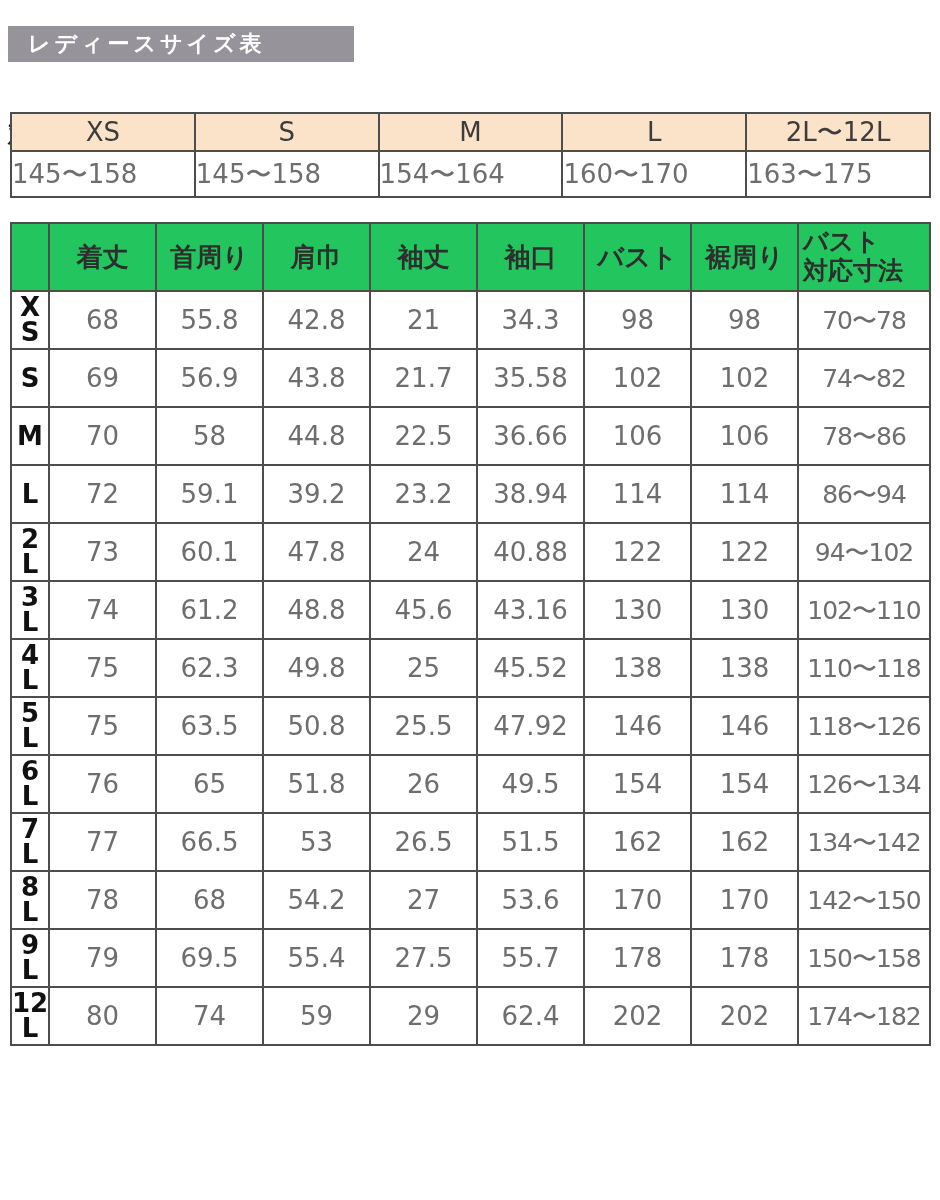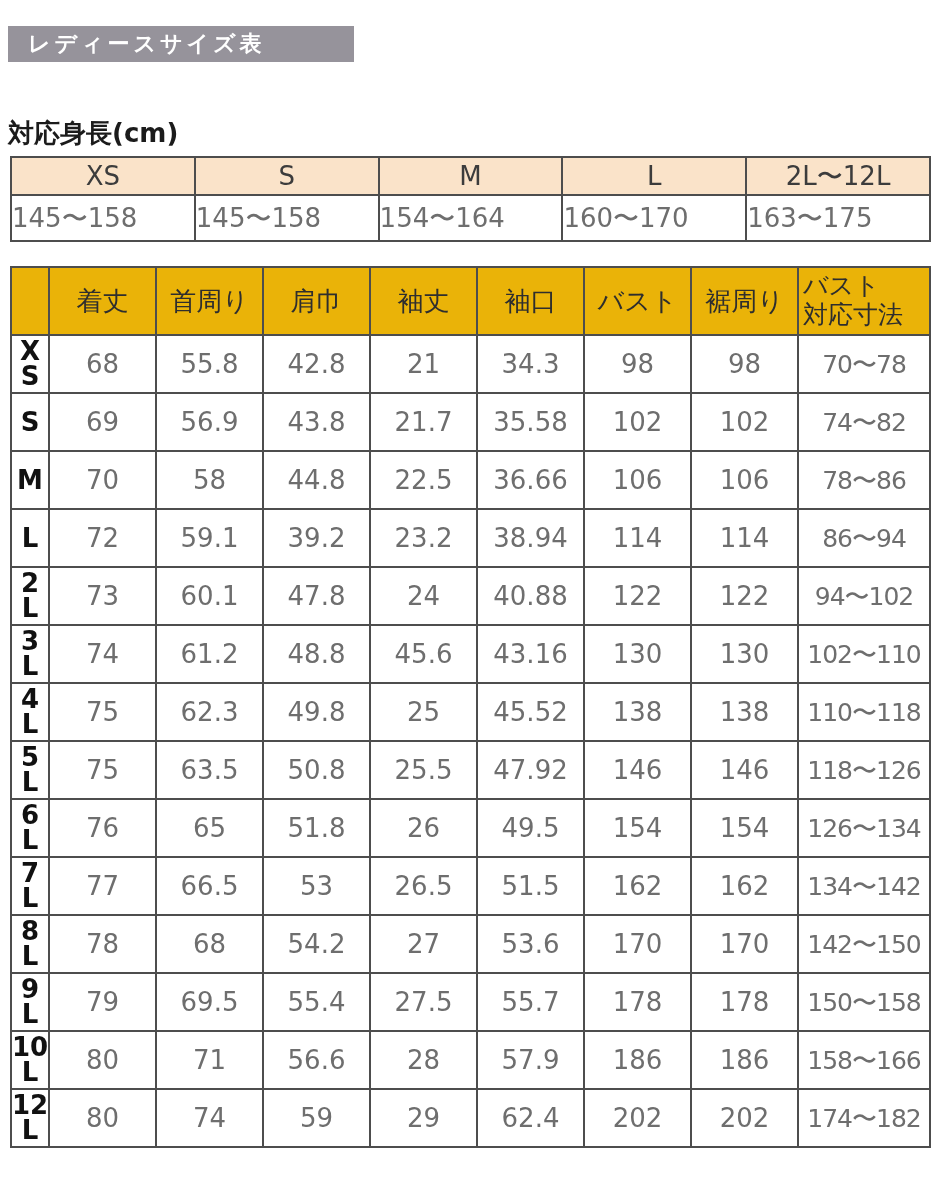--- a/index.html
+++ b/index.html
@@ -8,35 +8,35 @@
 
   .title-badge{
     position:absolute;left:8px;top:26px;width:346px;height:36px;
     background:#96939B;color:#ffffff;font-weight:bold;font-size:22px;
     line-height:36px;padding-left:20px;box-sizing:border-box;letter-spacing:4px;
   }
   .subtitle{
     position:absolute;left:8px;top:74px;font-size:26px;font-weight:bold;color:#1b1b1b;margin-top:42px;
   }
 
-  table{border-collapse:collapse;table-layout:fixed;background:#ffffff;margin-top:44px;}
+  table{border-collapse:collapse;table-layout:fixed;background:#ffffff;}
   th,td{border:2px solid #4d4d4d;padding:0;}
 
   .height-table{position:absolute;left:10px;top:112px;width:921px;}
   .height-table th{
     background:#FAE3C9;height:36px;font-size:26px;font-weight:500;
     color:#3c3c3c;text-align:center;
   }
   .height-table td{
     height:44px;font-size:26px;color:#6e6e6e;
   }
 
   .size-table{position:absolute;left:10px;top:222px;width:921px;}
   .size-table th.colhead{
-    background:#eab308;height:66px;font-size:26px;font-weight:400;
+    background:#22c55e;height:66px;font-size:26px;font-weight:700;
     color:#2e2e2e;text-align:center;
   }
   .size-table th.colhead.last{
     text-align:left;padding-left:4px;white-space:pre-line;line-height:1.15;font-size:25px;
   }
   .size-table th.rowlabel{
     background:#ffffff;font-size:26px;font-weight:bold;color:#111111;
     white-space:pre-line;line-height:0.95;text-align:center;padding:2px 0;
   }
   .size-table td.val{
@@ -232,32 +232,20 @@
       <td class="val">79</td>
       <td class="val">69.5</td>
       <td class="val">55.4</td>
       <td class="val">27.5</td>
       <td class="val">55.7</td>
       <td class="val">178</td>
       <td class="val">178</td>
       <td class="val range">150〜158</td>
     </tr>
     <tr>
-      <th class="rowlabel">10
-L</th>
-      <td class="val">80</td>
-      <td class="val">71</td>
-      <td class="val">56.6</td>
-      <td class="val">28</td>
-      <td class="val">57.9</td>
-      <td class="val">186</td>
-      <td class="val">186</td>
-      <td class="val range">158〜166</td>
-    </tr>
-    <tr>
       <th class="rowlabel">12
 L</th>
       <td class="val">80</td>
       <td class="val">74</td>
       <td class="val">59</td>
       <td class="val">29</td>
       <td class="val">62.4</td>
       <td class="val">202</td>
       <td class="val">202</td>
       <td class="val range">174〜182</td>

